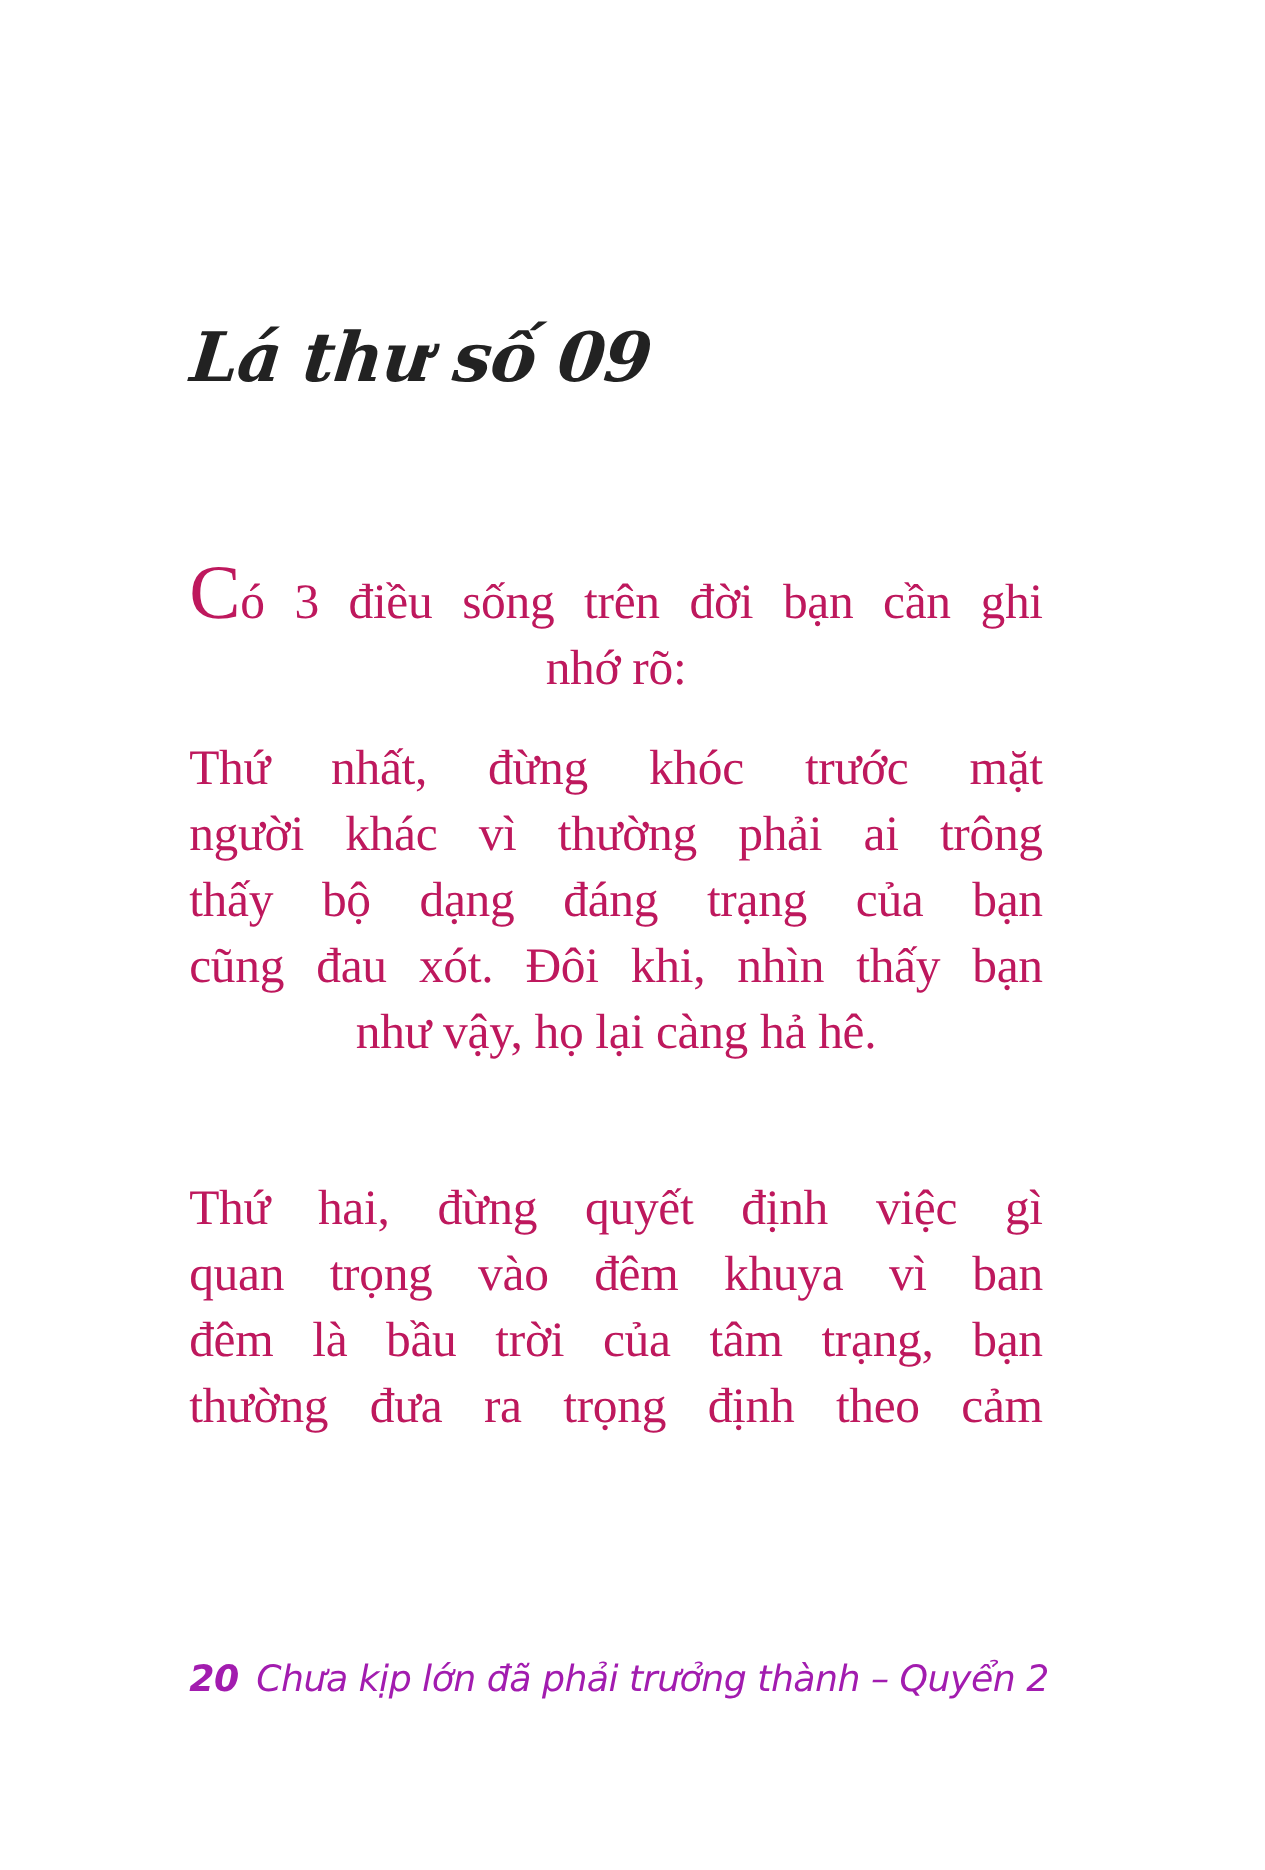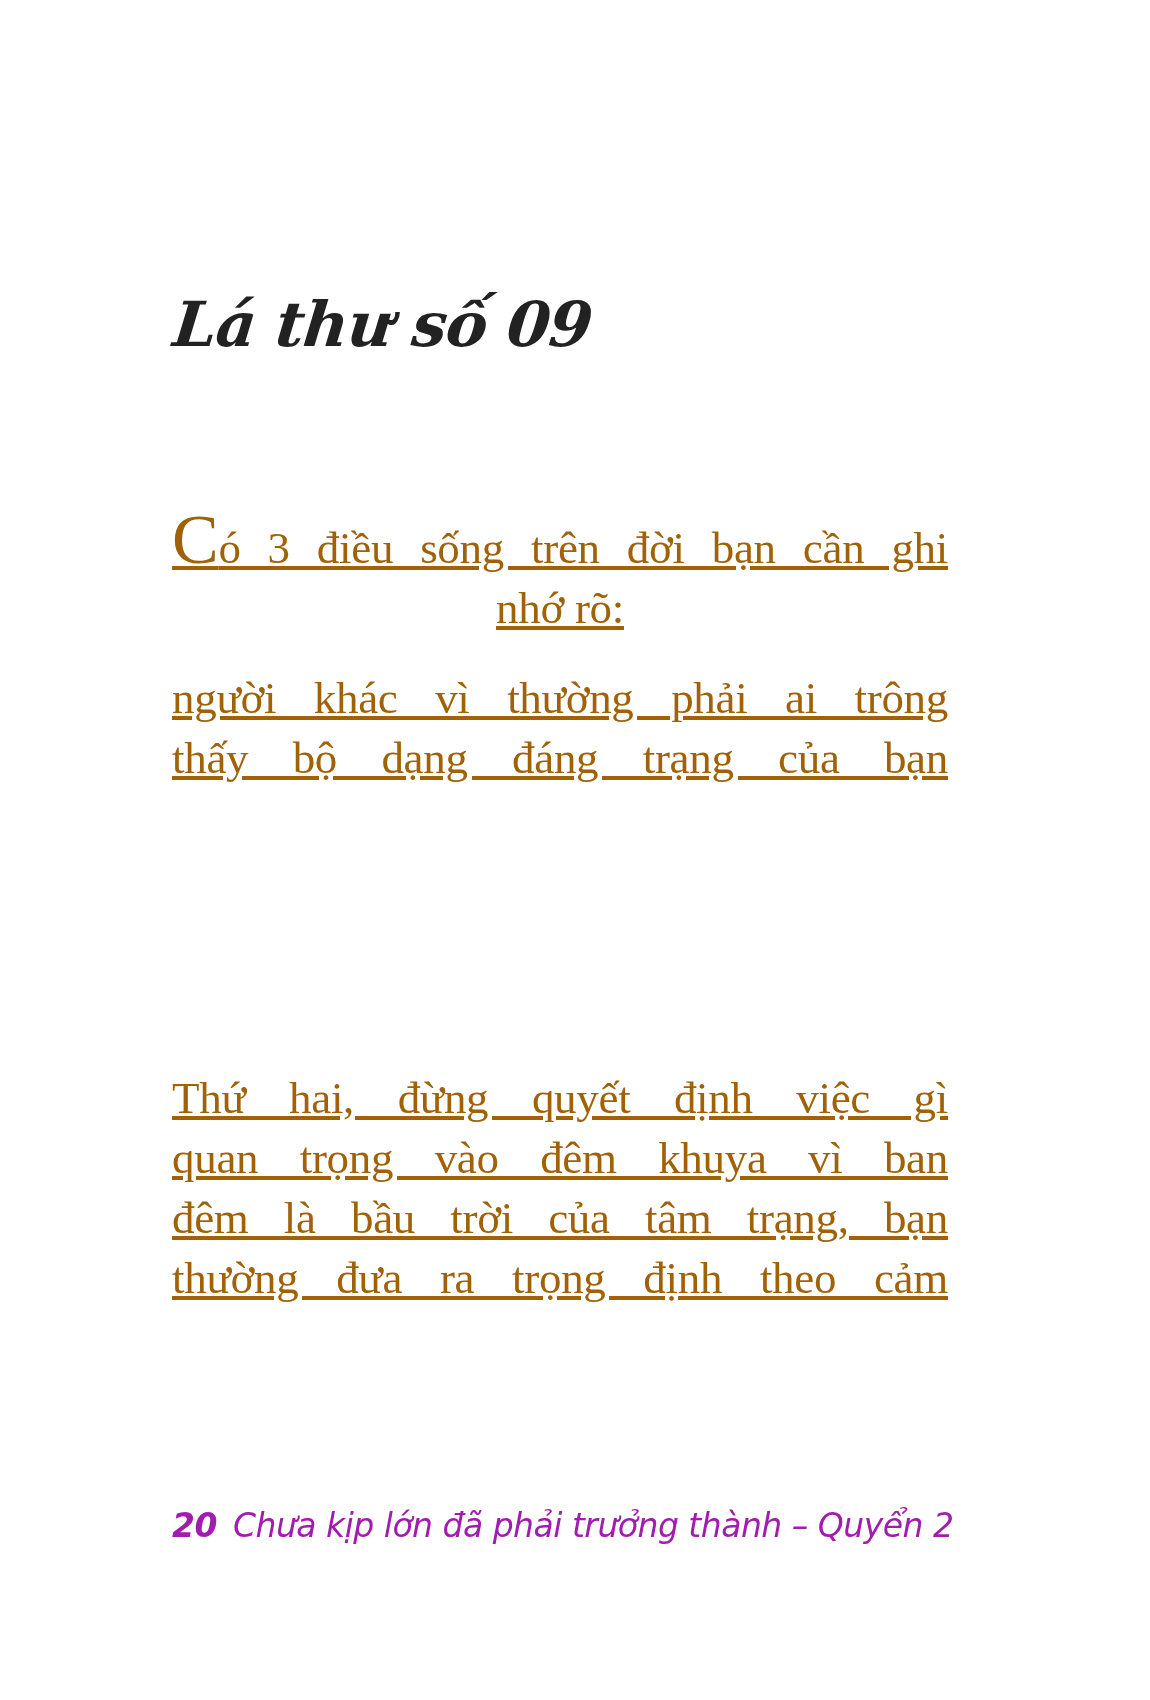--- a/index.html
+++ b/index.html
@@ -30,22 +30,21 @@
     color: #222222;
   }
   .body-col {
     position: absolute;
     left: 172px;
     width: 776px;
     font-family: "Liberation Serif", serif;
     font-size: 45px;
     line-height: 60px;
     letter-spacing: -0.3px;
-    color: #a16207;
-    text-decoration: underline;
+    color: #be185d;
   }
   .para-1 { top: 510px; }
   .para-2 { top: 668px; }
   .para-3 { top: 1068px; }
   .jline {
     text-align: justify;
     text-align-last: justify;
     white-space: nowrap;
   }
   .jline * { white-space: normal; }
@@ -80,22 +79,25 @@
 <div class="page">
 
   <h1 class="chapter-title">Lá thư số 09</h1>
 
   <div class="body-col para-1">
     <div class="jline"><span class="initial">C</span><span>ó 3 điều sống trên đời bạn cần ghi</span></div>
     <div class="lastline">nhớ rõ:</div>
   </div>
 
   <div class="body-col para-2">
+    <div class="jline">Thứ nhất, đừng khóc trước mặt</div>
     <div class="jline">người khác vì thường phải ai trông</div>
     <div class="jline">thấy bộ dạng đáng trạng của bạn</div>
+    <div class="jline">cũng đau xót. Đôi khi, nhìn thấy bạn</div>
+    <div class="lastline">như vậy, họ lại càng hả hê.</div>
   </div>
 
   <div class="body-col para-3">
     <div class="jline">Thứ hai, đừng quyết định việc gì</div>
     <div class="jline">quan trọng vào đêm khuya vì ban</div>
     <div class="jline">đêm là bầu trời của tâm trạng, bạn</div>
     <div class="jline">thường đưa ra trọng định theo cảm</div>
   </div>
 
   <div class="footer">

